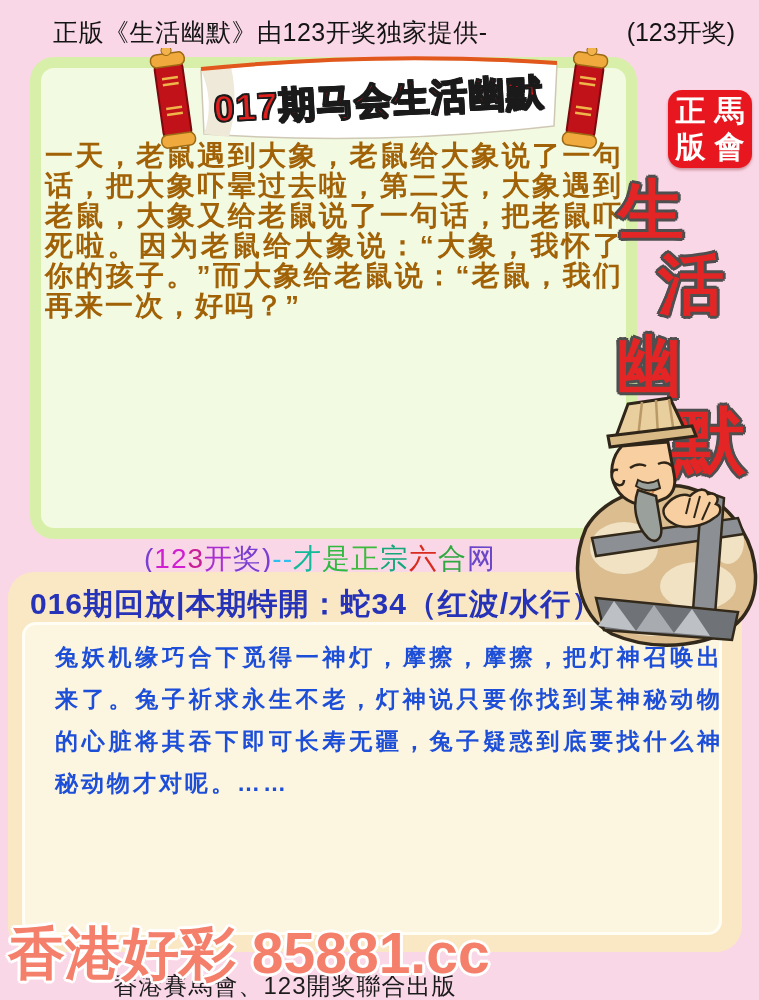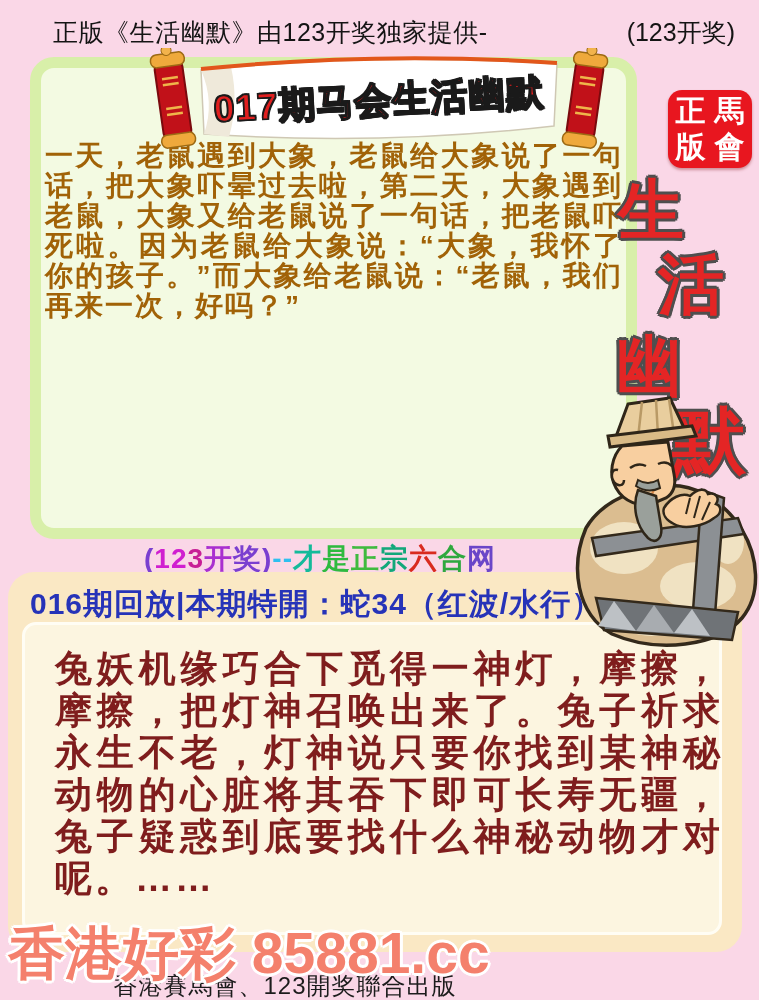--- a/index.html
+++ b/index.html
@@ -42,39 +42,39 @@
     position:absolute; z-index:6; font-weight:900; color:#E42525;
     text-shadow:2px 2px 0 #4f4f4f,-2px 2px 0 #4f4f4f,2px -2px 0 #4f4f4f,-2px -2px 0 #4f4f4f,0 3px 0 #4f4f4f,0 -3px 0 #4f4f4f,3px 0 0 #4f4f4f,-3px 0 0 #4f4f4f;
   }
   .vtitle span:nth-child(1){left:618px; top:166px; font-size:66px;}
   .vtitle span:nth-child(2){left:658px; top:240px; font-size:66px;}
   .vtitle span:nth-child(3){left:616px; top:322px; font-size:66px;}
   .vtitle span:nth-child(4){left:672px; top:392px; font-size:74px;}
   
   .slogan{
     position:absolute; left:0; top:540px; width:640px; z-index:4;
-    text-align:center; font-size:28px; font-weight:bold; letter-spacing:1px; white-space:nowrap;
+    text-align:center; font-size:28px; font-weight:normal; letter-spacing:1px; white-space:nowrap;
   }
   
   .review-box{
     position:absolute; left:8px; top:572px; width:734px; height:380px;
     background:#FAE8C4; border-radius:26px; z-index:5;
   }
   .review-header{
     position:absolute; left:22px; top:12px; width:690px;
     font-size:30px; font-weight:bold; letter-spacing:1px; color:#2633B8;
   }
   .review-inner{
     position:absolute; left:14px; top:50px; width:700px; height:313px;
     background:#FCF5E0; border:3px solid #FFFDF4; border-radius:14px; box-sizing:border-box;
   }
   .review-body{
-    padding:23px 24px 0 30px; width:668px; box-sizing:content-box;
-    font-size:37px; font-weight:bold; line-height:42px; letter-spacing:3px;
-    color:#7f1d1d; text-align:justify;
+    padding:11px 24px 0 30px; width:668px; box-sizing:content-box;
+    font-size:23px; font-weight:bold; line-height:42px; letter-spacing:3px;
+    color:#1d4ed8; text-align:justify;
   }
   
   .cartoon{position:absolute; left:566px; top:390px; z-index:8;}
   
   .site-text{
     position:absolute; left:8px; top:916px; z-index:20; white-space:nowrap;
     font-size:57px; font-weight:900; color:#F4806C; letter-spacing:0;
     text-shadow:3px 0 0 #fff,-3px 0 0 #fff,0 3px 0 #fff,0 -3px 0 #fff,2px 2px 0 #fff,-2px 2px 0 #fff,2px -2px 0 #fff,-2px -2px 0 #fff;
     text-align:center;
   }

